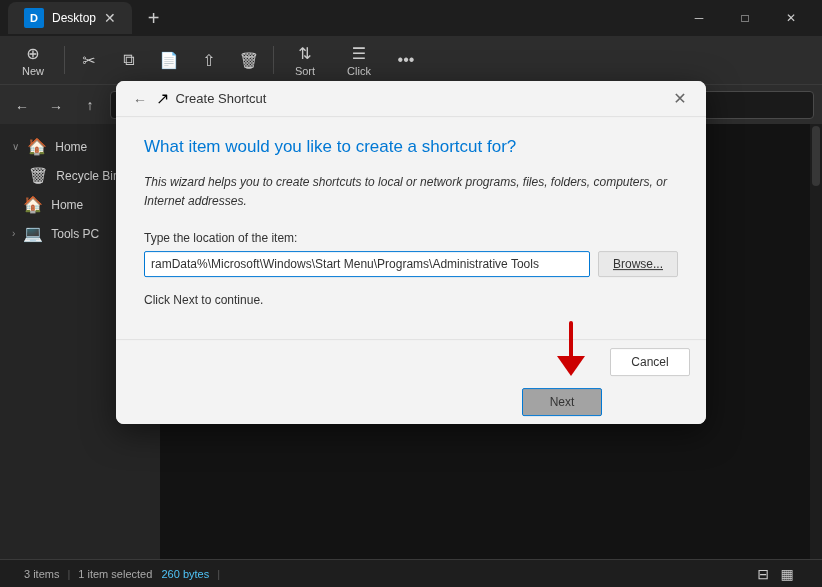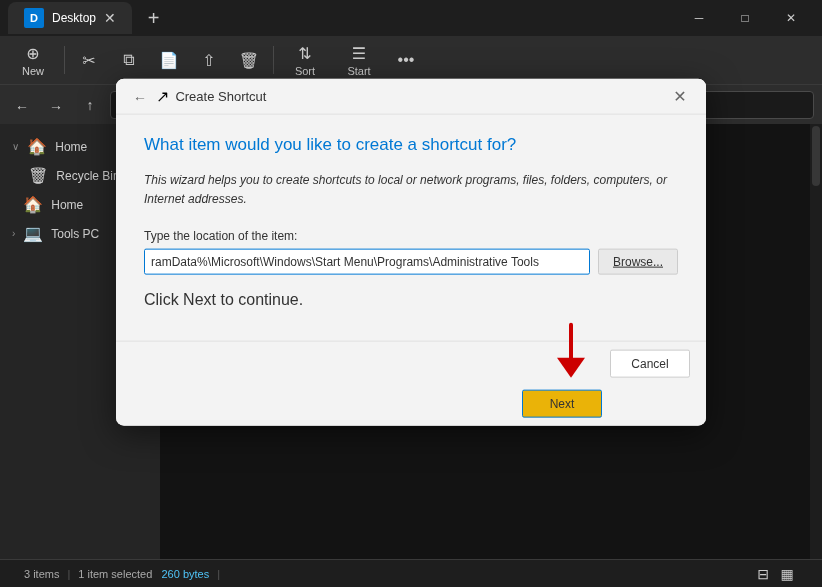--- a/index.html
+++ b/index.html
@@ -322,21 +322,21 @@
       border-radius: 2px;
       font-size: 12px;
       color: #333;
       cursor: pointer;
       display: flex;
       align-items: center;
       text-decoration: underline;
     }
     .dialog-continue {
       color: #333;
-      font-size: 16px;
+      font-size: 12px;
       margin-bottom: 16px;
     }
     .dialog-footer {
       background: #f3f3f3;
       padding: 8px 16px;
       display: flex;
       justify-content: flex-end;
       gap: 8px;
       border-top: 1px solid #e0e0e0;
       position: relative;
@@ -346,21 +346,21 @@
       height: 28px;
       border-radius: 2px;
       font-size: 12px;
       cursor: pointer;
       display: flex;
       align-items: center;
       justify-content: center;
       padding: 0 14px;
     }
     .btn-next {
-      background: #eab308;
+      background: #a3a3a3;
       border: 1px solid #0078d4;
       color: #333;
       margin-top: 40px;
     }
     .btn-cancel {
       background: white;
       border: 1px solid #ccc;
       color: #333;
     }
 
@@ -434,21 +434,21 @@
   <div class="toolbar-icon-btn">
     <span>🗑</span>
   </div>
   <div class="toolbar-sep"></div>
   <div class="toolbar-btn">
     <span class="btn-icon">⇅</span>
     <span>Sort</span>
   </div>
   <div class="toolbar-btn">
     <span class="btn-icon">☰</span>
-    <span>Start</span>
+    <span>Click</span>
   </div>
   <div class="toolbar-icon-btn">
     <span>•••</span>
   </div>
 </div>
 
 <div class="nav-bar">
   <div class="nav-btn">
     <span>←</span>
   </div>

